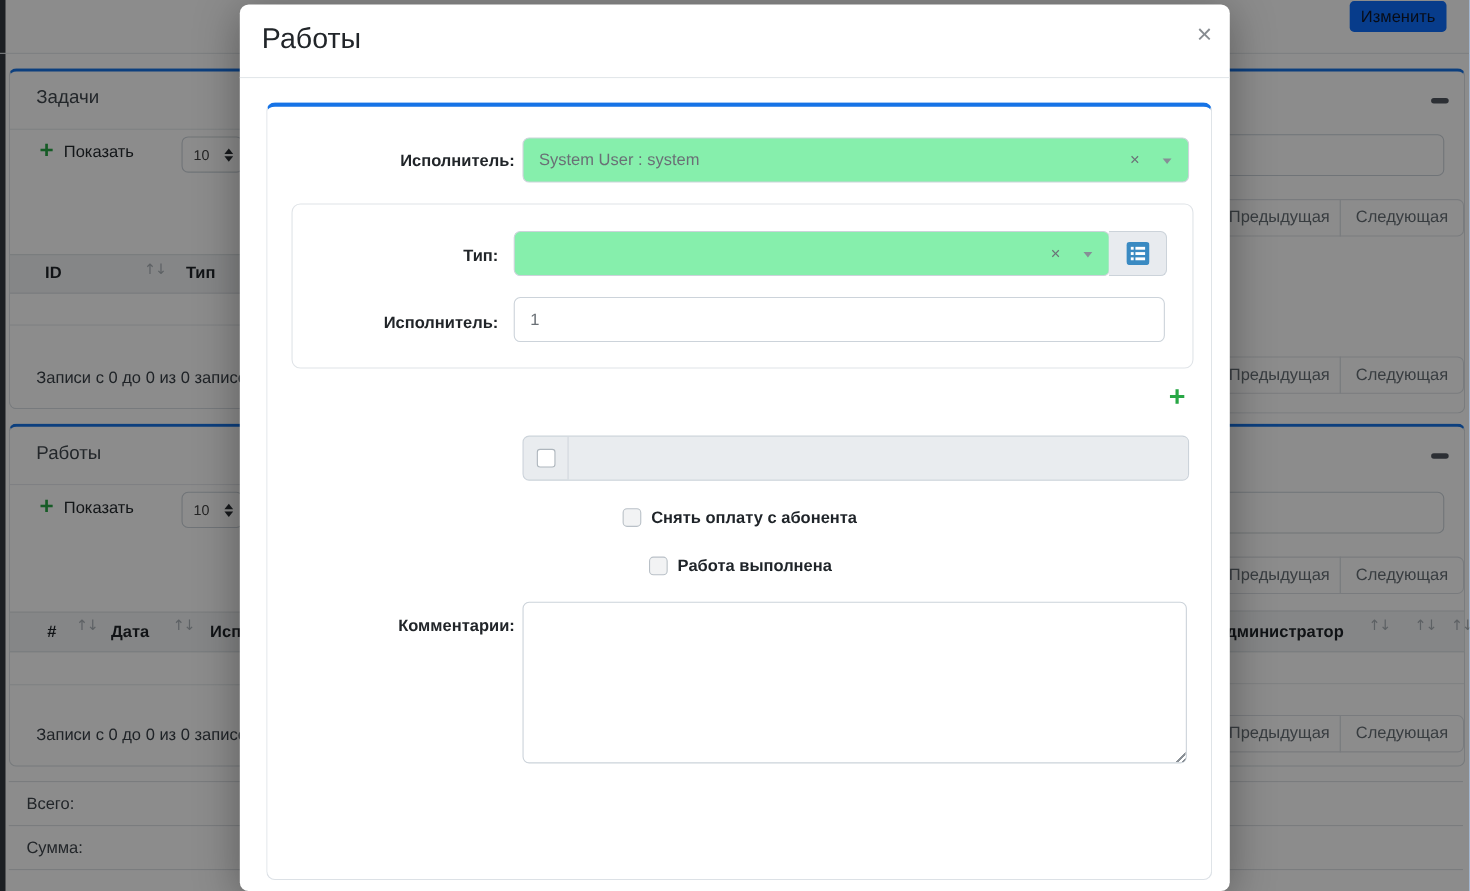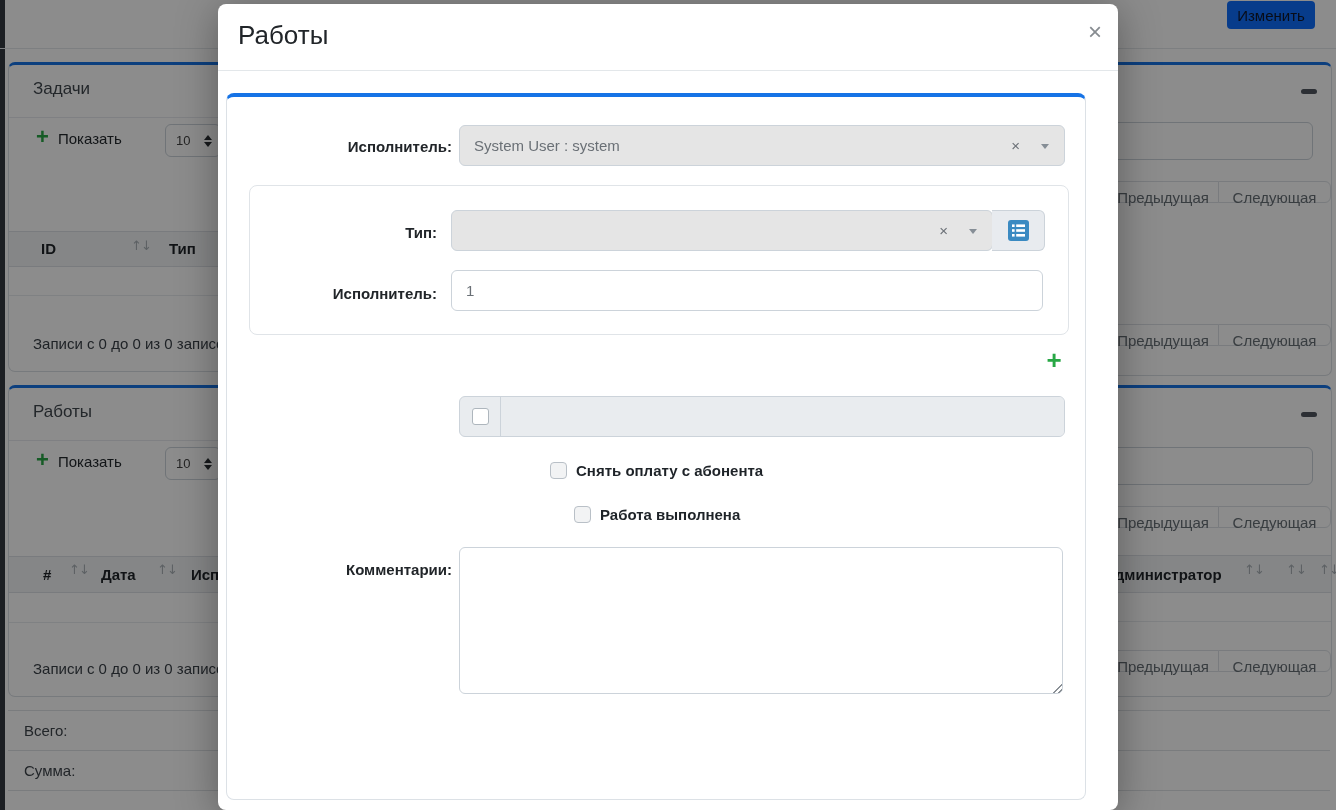--- a/index.html
+++ b/index.html
@@ -27,41 +27,41 @@
   .tri-dn{width:0;height:0;border-left:4px solid transparent;border-right:4px solid transparent;
           border-top:5px solid #2b2f33;}
   .thead{left:0;right:0;background:#f2f4f6;border-top:1px solid #dde1e5;border-bottom:1px solid #dde1e5;}
   .th{font-weight:700;font-size:15px;color:#1f2428;}
   .sort{font-family:"DejaVu Sans",sans-serif;font-size:13px;color:#aab1b7;letter-spacing:-1px;cursor:pointer;}
   .trow-empty{left:0;right:0;height:30px;border-bottom:1px solid #e8ebee;}
   .tinfo{font-size:15px;color:#3a4148;}
   .search-box{border:1px solid #ccd3da;border-radius:6px;background:#fff;box-sizing:border-box;
               font-family:inherit;font-size:15px;padding:0 10px;}
   .pager{height:34px;}
-  .pbtn{position:absolute;height:22px;box-sizing:border-box;border:1px solid #dde1e6;background:#fff;
+  .pbtn{position:absolute;height:34px;box-sizing:border-box;border:1px solid #dde1e6;background:#fff;
         color:#676f76;font-size:15px;text-align:center;line-height:32px;cursor:pointer;}
   .pbtn.prev{border-radius:6px 0 0 6px;}
   .pbtn.next{border-radius:0 6px 6px 0;}
   .minus-dash{width:16px;height:5px;border-radius:3px;background:#515760;cursor:pointer;}
   .totals{left:8px;top:710px;width:1322px;height:100px;border-top:1px solid #dee2e6;}
   .trow{left:0;right:0;height:40px;border-bottom:1px solid #dee2e6;box-sizing:border-box;}
   .tlabel{font-size:15px;color:#3f454c;}
   
   #backdrop{position:absolute;inset:0;background:rgba(0,0,0,0.45);z-index:5;}
   
   #modal{position:absolute;left:218px;top:4px;width:900px;height:806px;background:#fff;
          border-radius:8px;box-shadow:0 6px 40px rgba(0,0,0,.35);z-index:10;}
   .m-title{left:20px;top:16px;font-size:26px;color:#212529;}
   .m-close{left:862px;top:14px;width:30px;text-align:center;font-size:24px;color:#878c91;cursor:pointer;}
   .m-hdiv{left:0;right:0;top:66px;border-top:1px solid #e3e7ea;height:0;}
-  .m-card{left:8px;top:89px;width:860px;height:707px;border:1px solid #dce1e6;
+  .m-card{left:24px;top:89px;width:860px;height:707px;border:1px solid #dce1e6;
           border-top:4px solid #1673e6;border-radius:8px;box-sizing:border-box;}
   .flabel{position:absolute;left:0;width:225px;text-align:right;font-weight:700;font-size:15px;
           color:#212529;line-height:20px;}
-  .sel{position:absolute;border:1px solid #ccd3da;border-radius:6px;background:#e5e5e5;height:41px;
+  .sel{position:absolute;border:1px solid #ccd3da;border-radius:6px;background:#86efac;height:41px;
        box-sizing:border-box;cursor:pointer;}
   .sel .val{position:absolute;left:14px;top:0;line-height:39px;font-size:15px;color:#6a7076;}
   .sel .clear{position:absolute;right:44px;top:0;line-height:39px;font-size:15px;color:#6b7077;cursor:pointer;}
   .caret{position:absolute;right:15px;top:18px;width:0;height:0;border-left:4px solid transparent;
          border-right:4px solid transparent;border-top:5px solid #868e96;}
   .inp{position:absolute;border:1px solid #ccd3da;border-radius:6px;background:#fff;height:41px;
        box-sizing:border-box;font-family:inherit;font-size:15px;color:#6a7076;padding:0 14px;}
   .inner-box{left:22px;top:88px;width:818px;height:148px;border:1px solid #e0e4e8;border-radius:8px;}
   .btn-list{left:742px;top:24px;width:53px;height:41px;box-sizing:border-box;background:#e8ebef;
             border:1px solid #ccd3da;border-left:none;border-radius:0 6px 6px 0;

